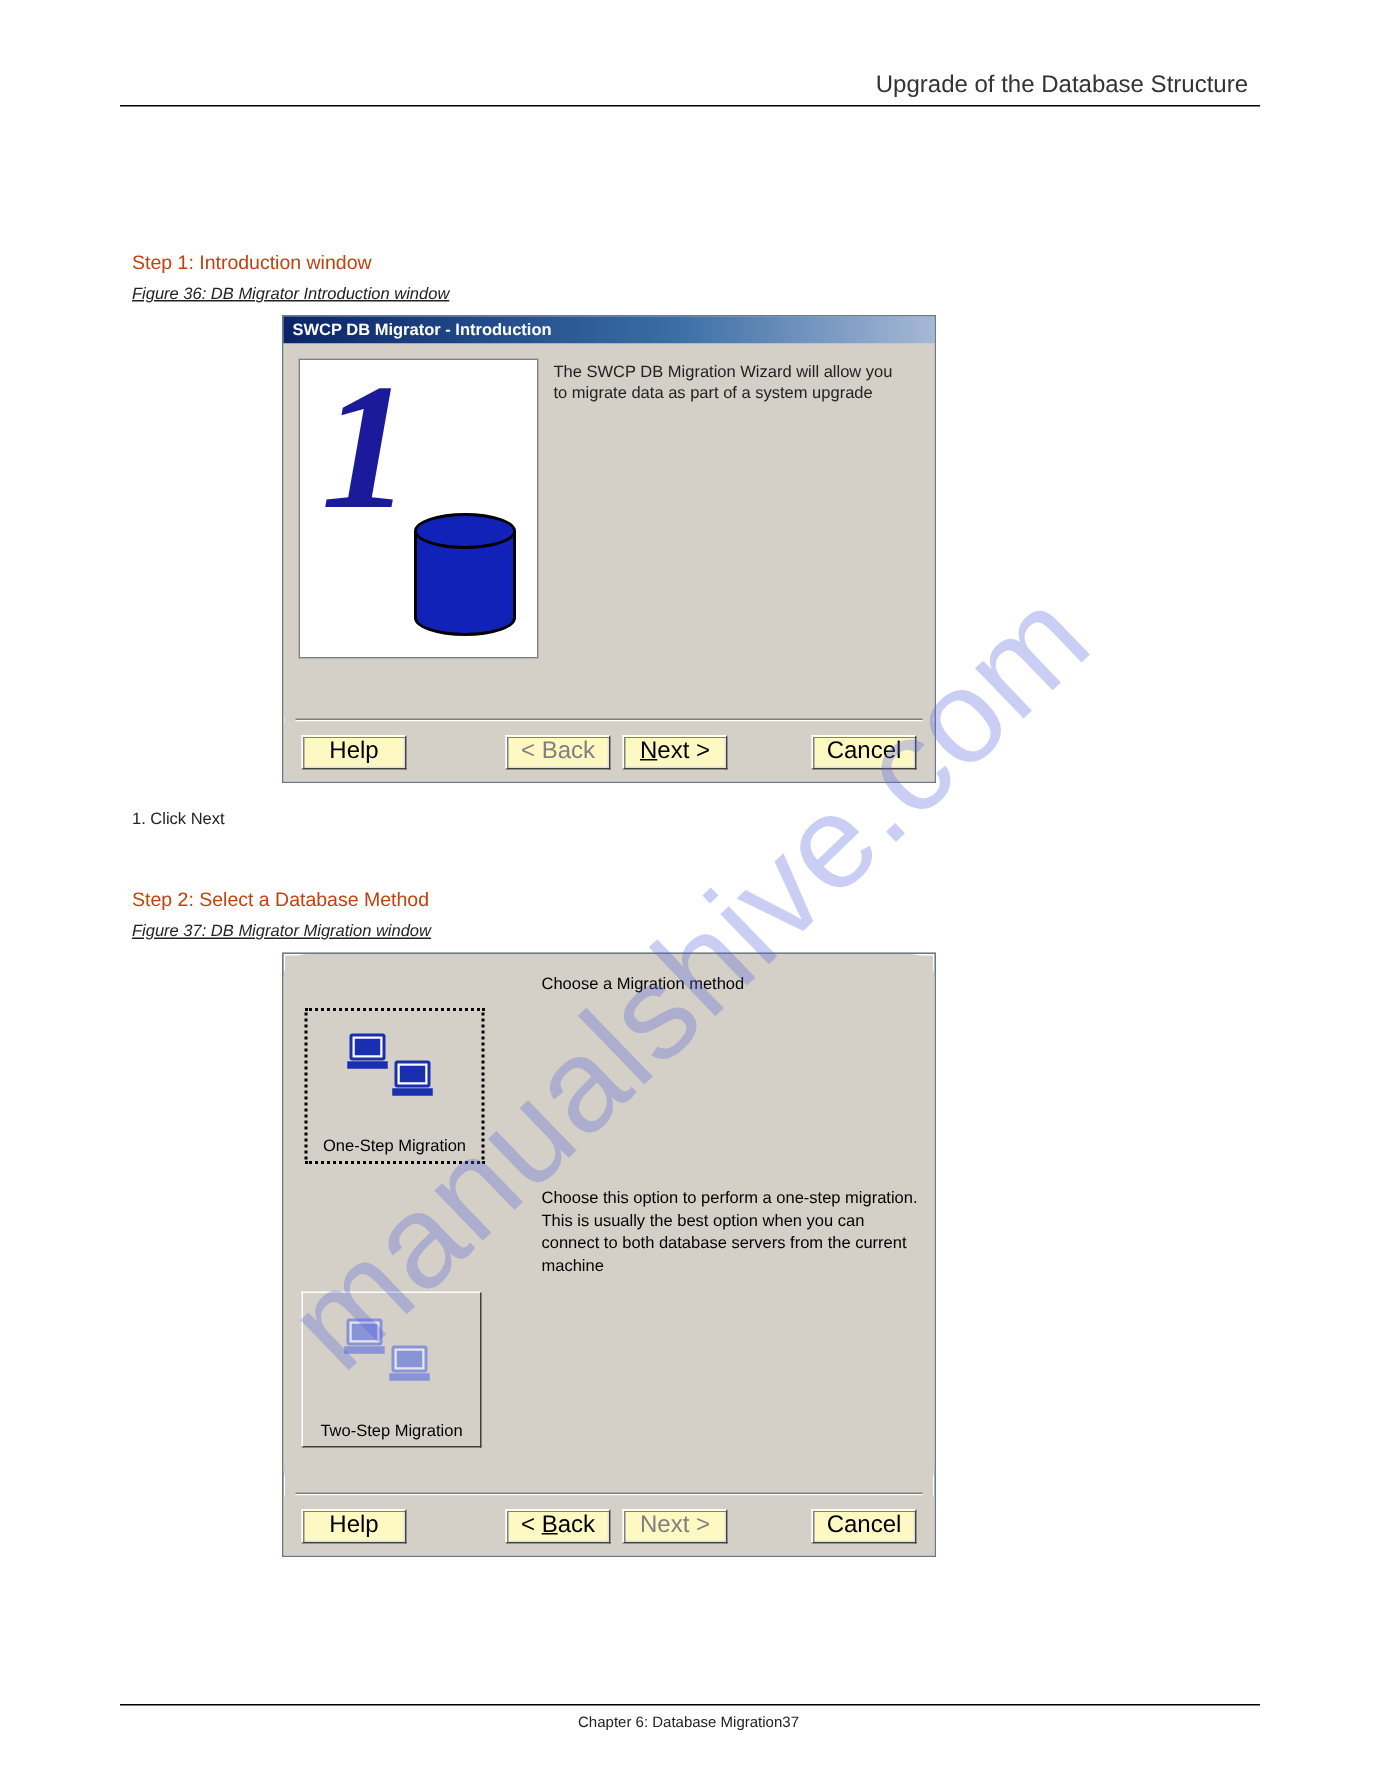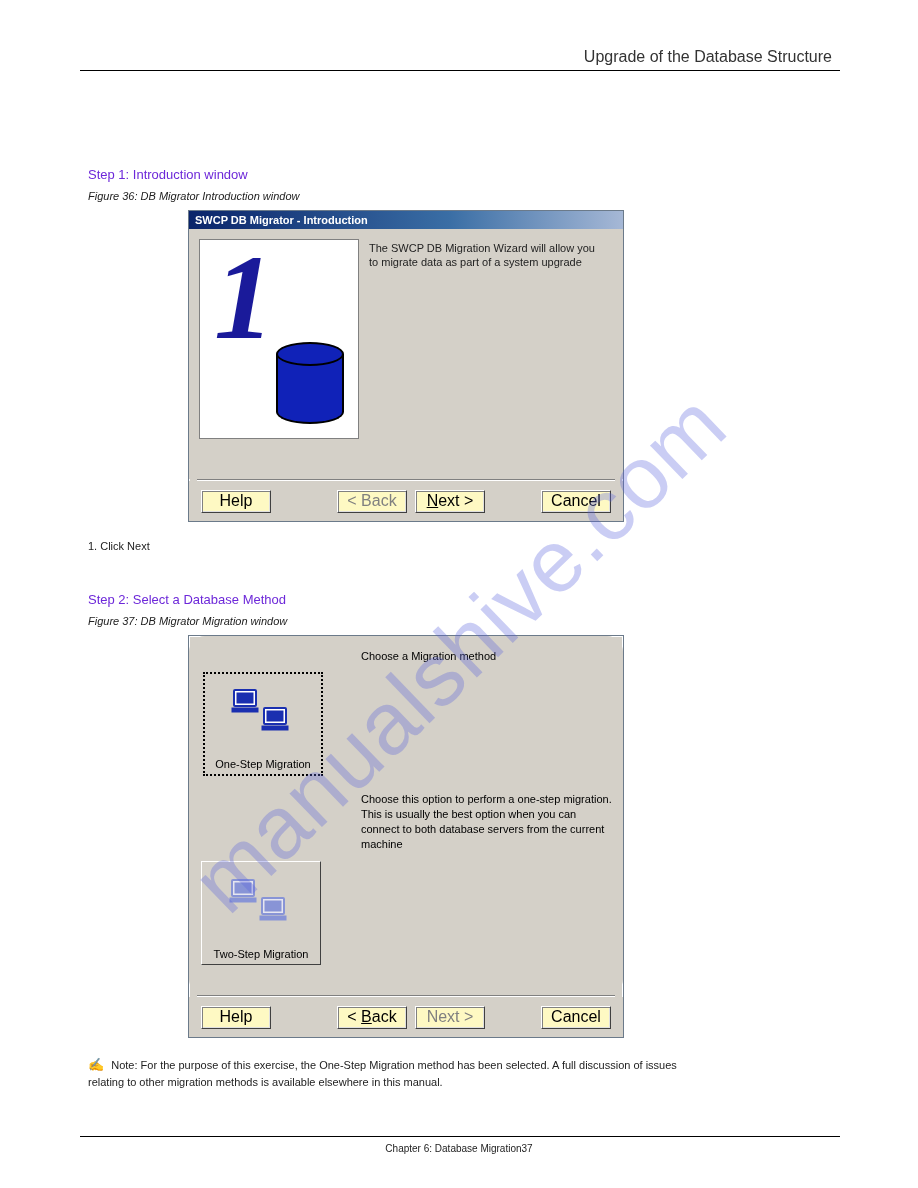--- a/index.html
+++ b/index.html
@@ -1,21 +1,21 @@
 <!DOCTYPE html>
 <html><head>
 <meta charset="utf-8">
 <style>
   * { box-sizing: border-box; margin: 0; padding: 0; }
   html, body { width: 918px; height: 1188px; background: #ffffff; font-family: Arial, sans-serif; }
   .page { width: 918px; height: 1188px; position: relative; padding: 30px 80px 30px 80px; }
   .top-rule { border-top: 1px solid #000; width: 760px; margin: 40px auto 0 auto; }
   .header-text { font-size: 16px; color: #333; position: absolute; top: 48px; right: 86px; }
-  .section-title { font-size: 13px; color: #6d28d9; margin: 40px 0 8px 8px; }
-  .caption { font-size: 11px; font-style: italic; color: #222; margin: 0 0 8px 8px; }
+  .section-title { font-size: 13px; color: #c2410c; margin: 40px 0 8px 8px; }
+  .caption { font-size: 11px; font-style: italic; color: #222; margin: 0 0 8px 8px; text-decoration: underline; }
   .step-text { font-size: 11px; color: #222; margin: 18px 0 10px 8px; }
   .note { font-size: 11px; line-height: 1.45; color: #222; margin: 18px 0 8px 8px; width: 620px; }
   .note .sym { font-family: Wingdings, sans-serif; font-size: 13px; margin-right: 4px; }
   .footer { position: absolute; bottom: 34px; left: 80px; right: 80px; font-size: 10px; color: #222; }
   .footer-rule { border-top: 1px solid #000; width: 760px; margin: 0 auto 6px auto; }
   .footer-row { display: flex; justify-content: center; padding: 0 6px; }
   .watermark { position: absolute; left: 50%; top: 55%; transform: translate(-50%,-50%) rotate(-44deg); font-size: 88px; color: rgba(90,100,220,0.32); font-family: Arial, sans-serif; letter-spacing: 1px; pointer-events: none; z-index: 50; white-space: nowrap; }
 
   .dialog { width: 436px; margin: 0 0 0 108px; border: 1px solid #6b7a8a; background: #d4d0c8; box-shadow: 0 0 0 1px #fff inset; position: relative; z-index: 2; }
   .titlebar { height: 18px; background: linear-gradient(90deg,#0a246a 0%,#3a6ea5 60%,#a6b8d6 100%); color: #fff; font-size: 11px; font-weight: bold; padding: 2px 6px; display: flex; align-items: center; }
@@ -140,24 +140,20 @@
         <button class="btn"><span>Help</span></button>
         <div class="spacer-flex"></div>
         <button class="btn">&lt; <span class="u">B</span>ack</button>
         <button class="btn disabled"><span>Next &gt;</span></button>
         <div style="width:40px"></div>
         <button class="btn"><span>Cancel</span></button>
       </div>
     </div>
   </div>
 
-  <div class="note">
-    <span class="sym">✍</span>
-    <span>Note: For the purpose of this exercise, the One-Step Migration method has been selected. A full discussion of issues relating to other migration methods is available elsewhere in this manual.</span>
-  </div>
 
   <div class="footer">
     <div class="footer-rule"></div>
     <div class="footer-row">
       <span>Chapter 6: Database Migration</span>
       <span>37</span>
     </div>
   </div>
 </div>
 

